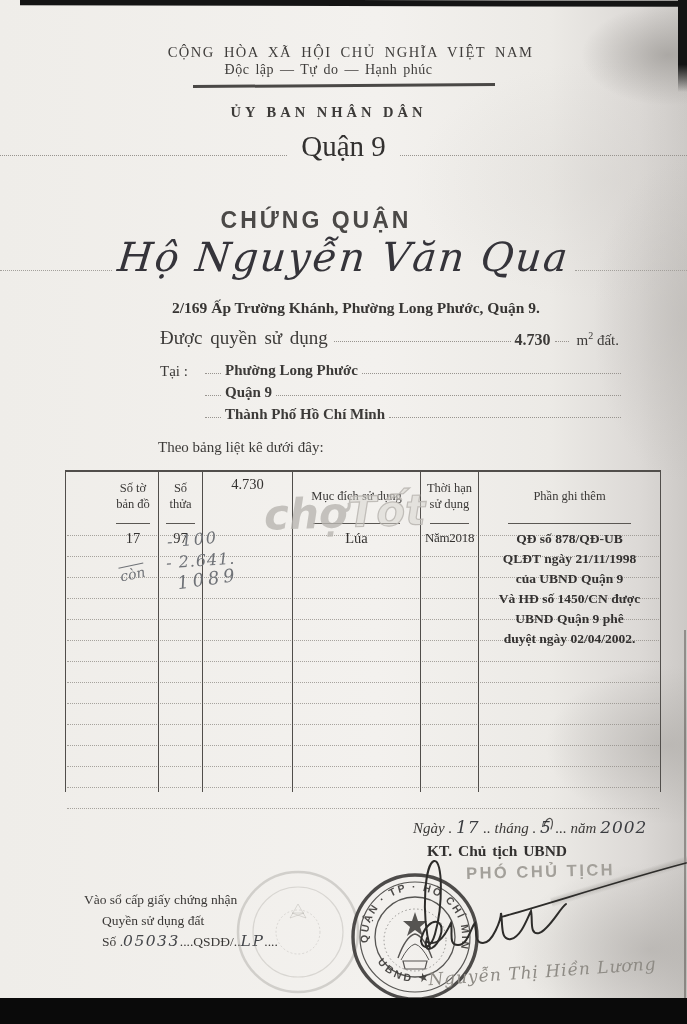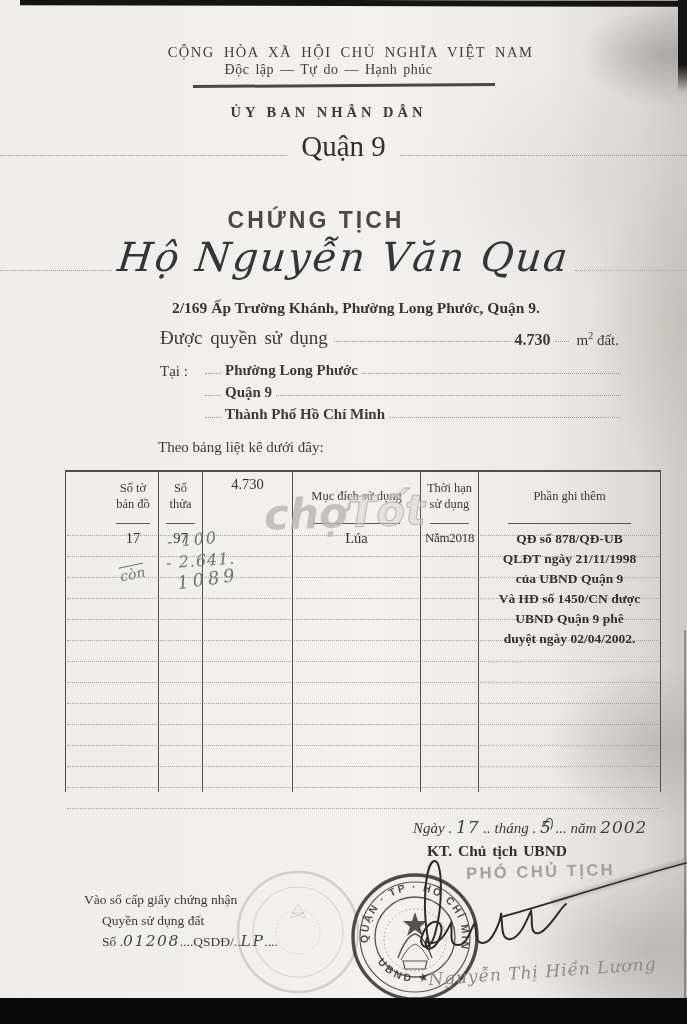--- a/index.html
+++ b/index.html
@@ -100,21 +100,21 @@
   <div class="motto1">CỘNG HÒA XÃ HỘI CHỦ NGHĨA VIỆT NAM</div>
   <div class="motto2">Độc lập — Tự do — Hạnh phúc</div>
   <div class="motto-rule"></div>
   <div class="committee">ỦY BAN NHÂN DÂN</div>
   <div class="district-row">
     <div class="leader"></div>
     <div class="txt">Quận 9</div>
     <div class="leader"></div>
   </div>
 
-  <div class="cert-title">CHỨNG TỊCH</div>
+  <div class="cert-title">CHỨNG QUẬN</div>
   <div class="holder-row">
     <div class="leader"></div>
     <div class="holder-name">Hộ Nguyễn Văn Qua</div>
     <div class="leader"></div>
   </div>
   <div class="address">2/169 Ấp Trường Khánh, Phường Long Phước, Quận 9.</div>
 
   <div class="usage-row">
     <span class="lbl">Được quyền sử dụng</span>
     <div class="leader"></div>
@@ -209,21 +209,21 @@
     <span>... năm </span>
     <span class="hwd">2002</span>
   </div>
   <div class="kt">KT. Chủ tịch UBND</div>
   <div class="deputy">PHÓ CHỦ TỊCH</div>
 
   <div class="register">
     <div>Vào sổ cấp giấy chứng nhận</div>
     <div class="ind">Quyền sử dụng đất</div>
     <div class="ind">
-      <span>Số .</span><span class="hwr">01208</span><span>....QSDĐ/..</span><span class="hwr">LP</span><span>....</span>
+      <span>Số .</span><span class="hwr">05033</span><span>....QSDĐ/..</span><span class="hwr">LP</span><span>....</span>
     </div>
   </div>
 
   <div class="signer-name">Nguyễn Thị Hiền Lương</div>
 
   <svg class="footer-svg" width="517" height="224" viewBox="0 0 517 224">
 
     <g stroke="#9b9893" fill="none">
       <circle cx="128" cy="132" r="60" stroke-width="2.5" opacity="0.38"></circle>
       <circle cx="128" cy="132" r="45" stroke-width="1.2" opacity="0.3"></circle>

